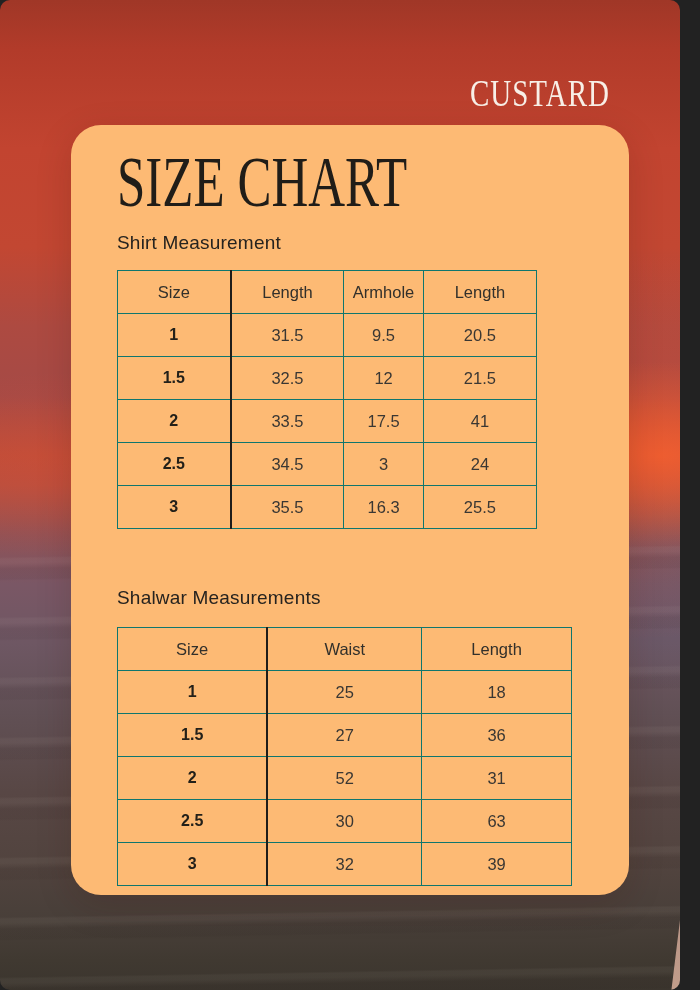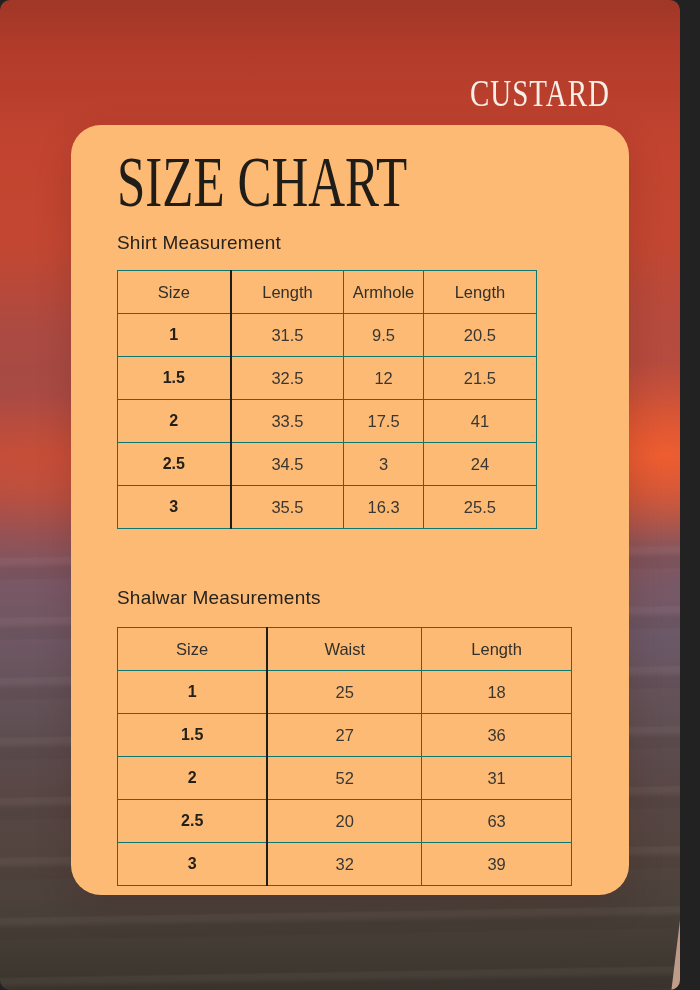--- a/index.html
+++ b/index.html
@@ -163,21 +163,21 @@
             <td>27</td>
             <td>36</td>
           </tr>
           <tr>
             <td>2</td>
             <td>52</td>
             <td>31</td>
           </tr>
           <tr>
             <td>2.5</td>
-            <td>20</td>
+            <td>30</td>
             <td>63</td>
           </tr>
           <tr>
             <td>3</td>
             <td>32</td>
             <td>39</td>
           </tr>
         </tbody>
     </table>
   </div>

